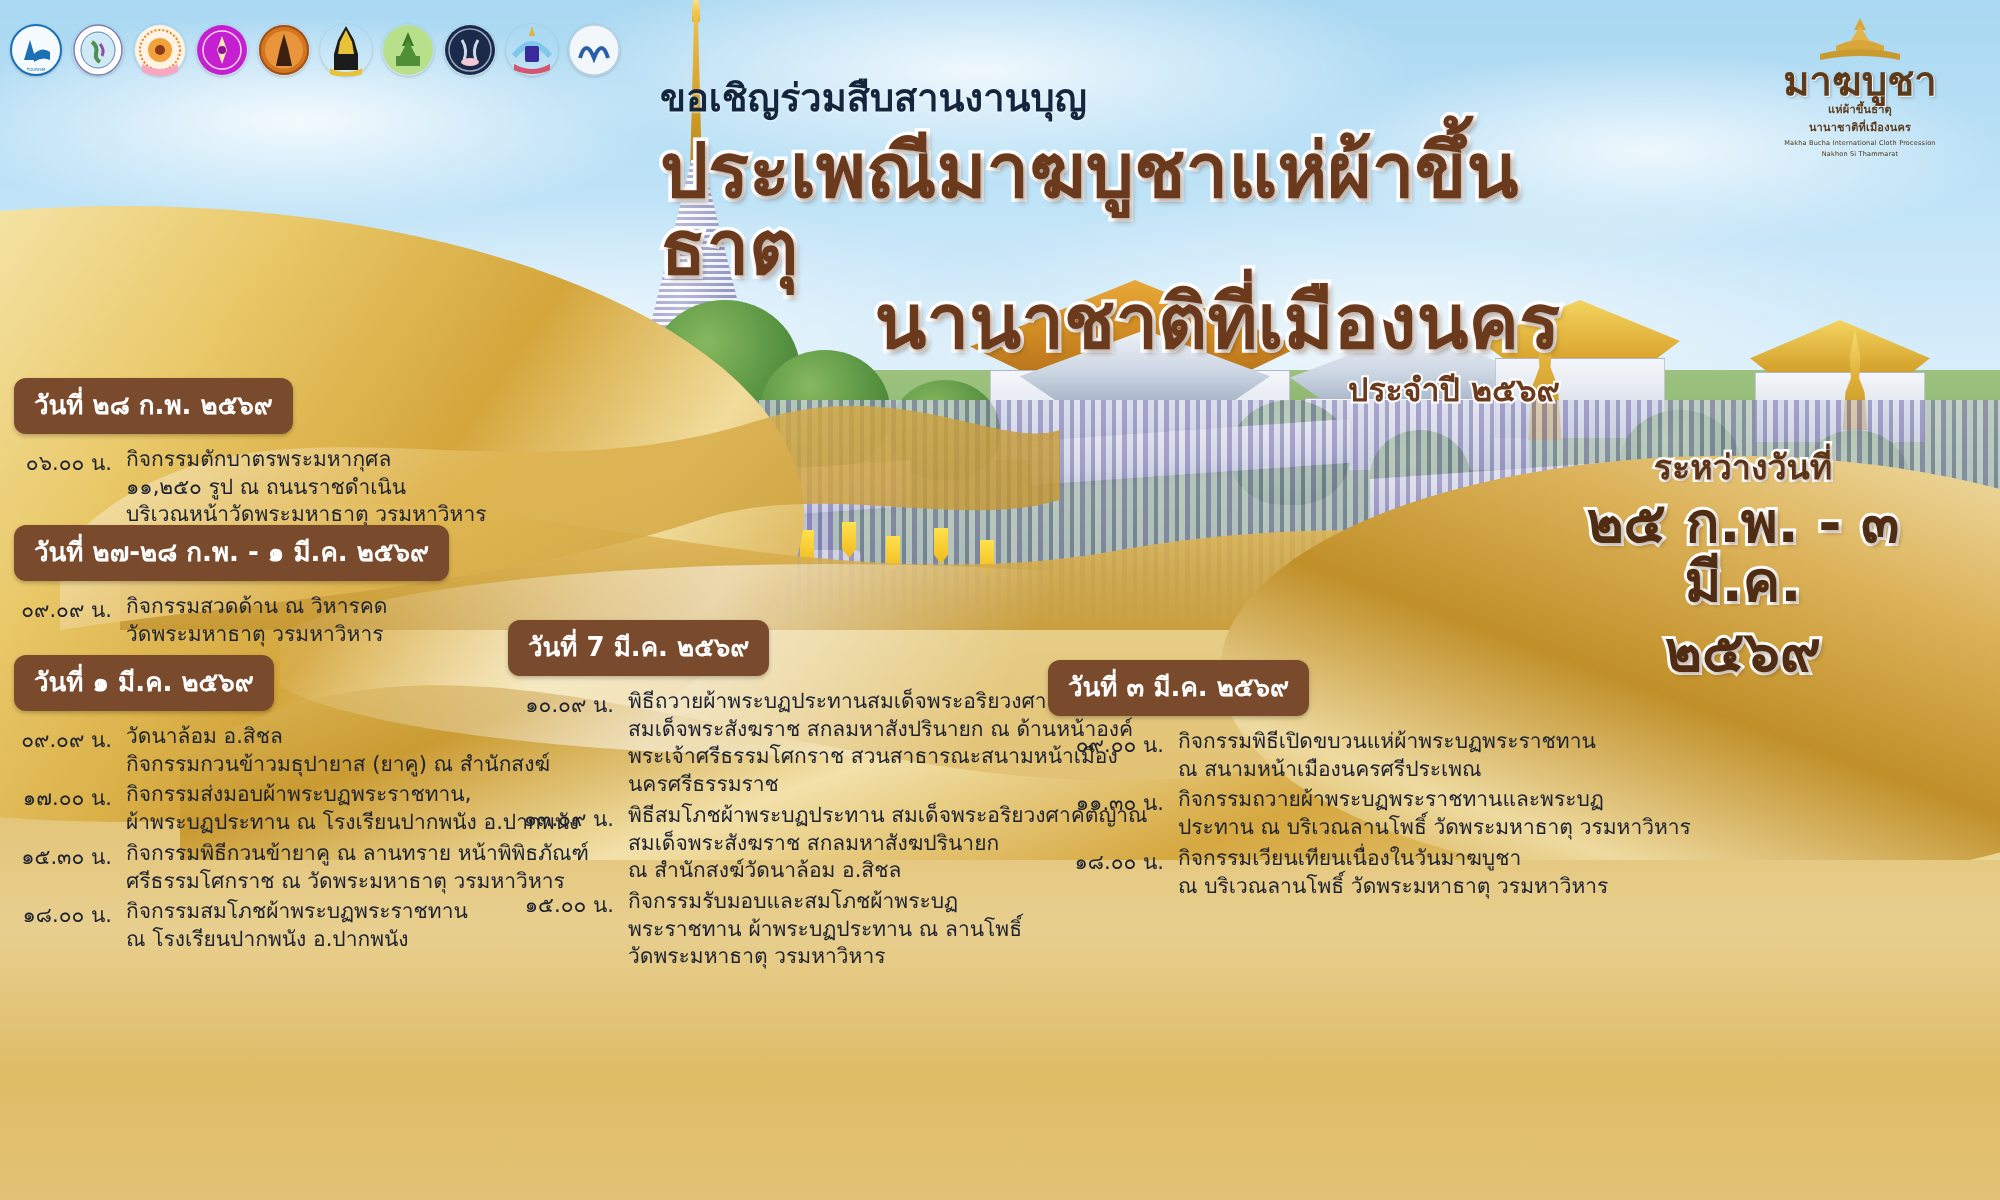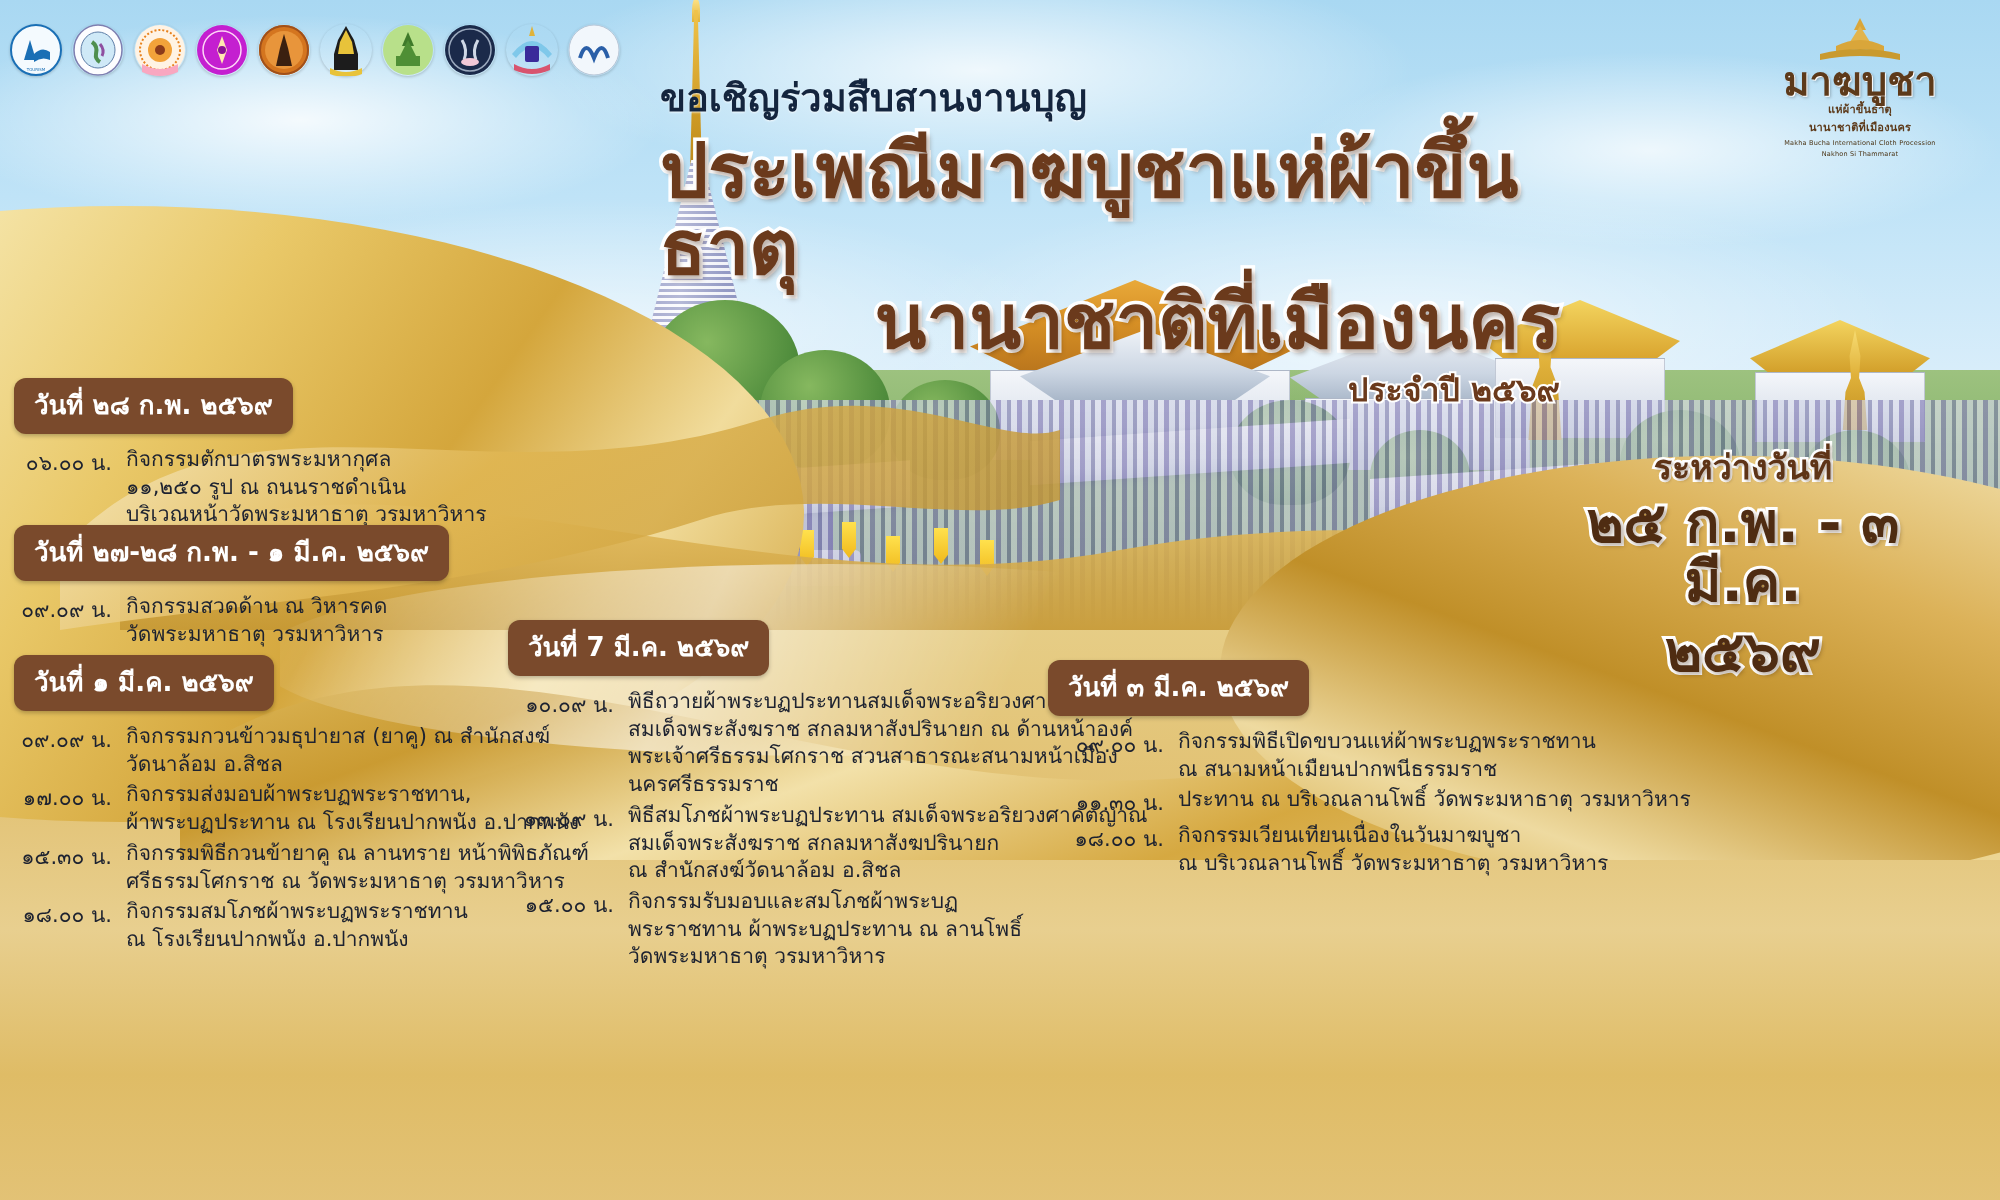--- a/index.html
+++ b/index.html
@@ -467,22 +467,22 @@
           <div class="ds">
             <div>กิจกรรมสวดด้าน  ณ วิหารคด</div>
             <div>วัดพระมหาธาตุ วรมหาวิหาร</div>
           </div>
         </div>
       </div></div>
   <div class="sched" id="col-3"><div class="sched-head">วันที่ ๑ มี.ค. ๒๕๖๙</div><div class="rows">
         <div class="row">
           <div class="tm">๐๙.๐๙ น.</div>
           <div class="ds">
+            <div>วัดนาล้อม อ.สิชล</div>
             <div>กิจกรรมกวนข้าวมธุปายาส (ยาคู) ณ สำนักสงฆ์</div>
-            <div>วัดนาล้อม อ.สิชล</div>
           </div>
         </div>
         <div class="row">
           <div class="tm">๑๗.๐๐ น.</div>
           <div class="ds">
             <div>กิจกรรมส่งมอบผ้าพระบฏพระราชทาน,</div>
             <div>ผ้าพระบฏประทาน ณ โรงเรียนปากพนัง อ.ปากพนัง</div>
           </div>
         </div>
         <div class="row">
@@ -525,26 +525,27 @@
             <div>พระราชทาน ผ้าพระบฏประทาน ณ ลานโพธิ์</div>
             <div>วัดพระมหาธาตุ วรมหาวิหาร</div>
           </div>
         </div>
       </div></div>
   <div class="sched" id="col-5"><div class="sched-head">วันที่ ๓ มี.ค. ๒๕๖๙</div><div class="rows">
         <div class="row">
           <div class="tm">๐๙.๐๐ น.</div>
           <div class="ds">
             <div>กิจกรรมพิธีเปิดขบวนแห่ผ้าพระบฏพระราชทาน</div>
-            <div>ณ สนามหน้าเมืยนปากพนีธรรมราช</div>
+            <div>ณ สนามหน้าเมืองนครศรีประเพณ</div>
           </div>
         </div>
         <div class="row">
           <div class="tm">๑๑.๓๐ น.</div>
           <div class="ds">
+            <div>กิจกรรมถวายผ้าพระบฏพระราชทานและพระบฏ</div>
             <div>ประทาน ณ บริเวณลานโพธิ์ วัดพระมหาธาตุ วรมหาวิหาร</div>
           </div>
         </div>
         <div class="row">
           <div class="tm">๑๘.๐๐ น.</div>
           <div class="ds">
             <div>กิจกรรมเวียนเทียนเนื่องในวันมาฆบูชา</div>
             <div>ณ บริเวณลานโพธิ์ วัดพระมหาธาตุ วรมหาวิหาร</div>
           </div>
         </div>

